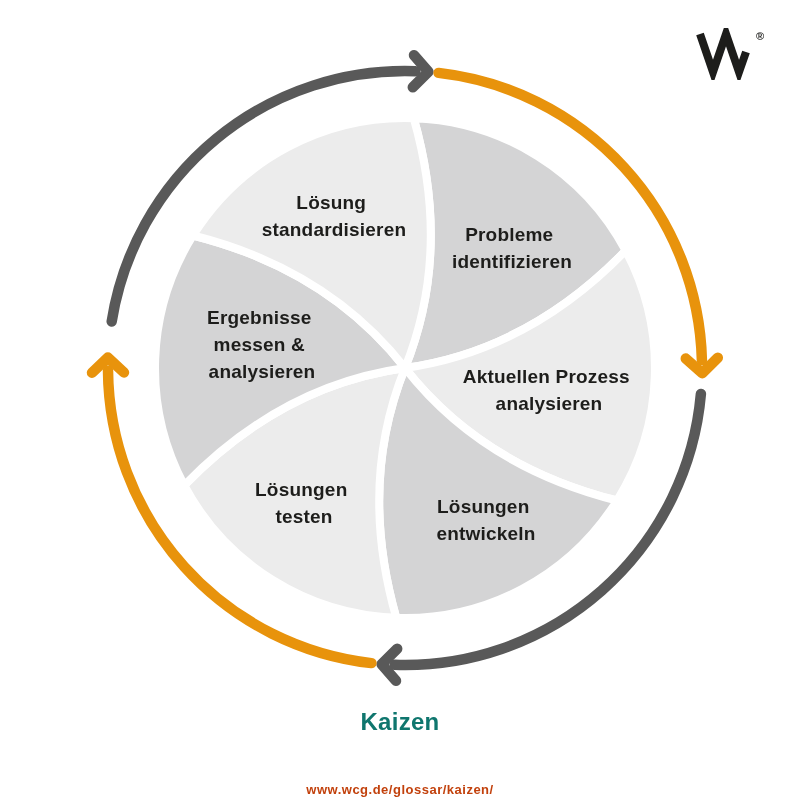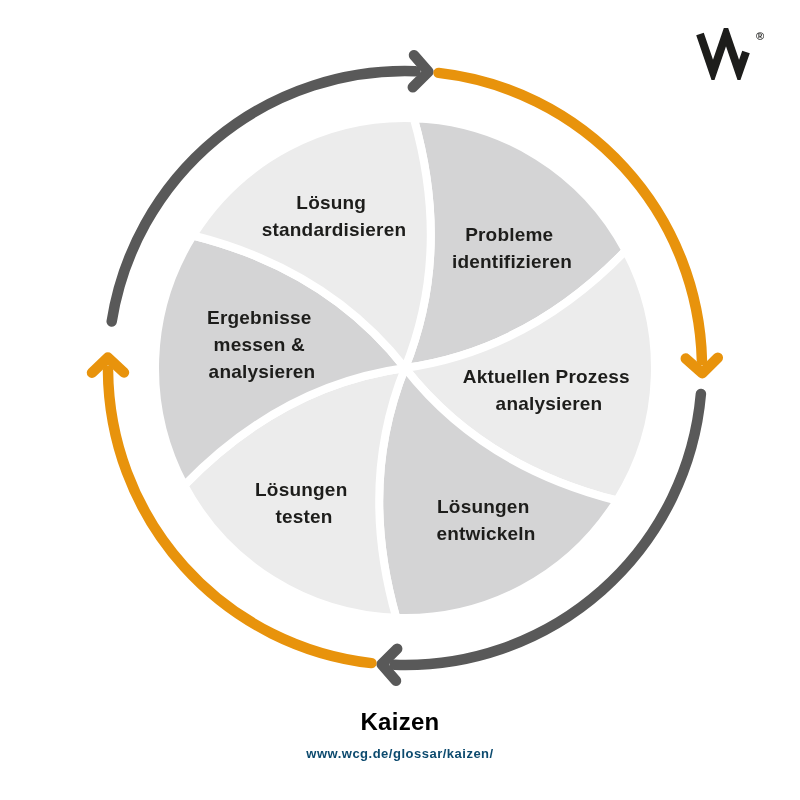--- a/index.html
+++ b/index.html
@@ -91,15 +91,15 @@
     </g>
   </svg>
 
   <div class="logo-box">
     <svg width="82" height="52" viewBox="0 0 82 52">
       <path class="logo-w" d="M10,6 L23,44 L36,6 L49,44 L56,24" stroke="#1d1d1b"></path>
       <text class="logo-reg" x="66" y="12" fill="#1d1d1b">®</text>
     </svg>
   </div>
 
-  <div class="footer-title" style="color: #000000;">Kaizen</div>
-  <div class="footer-url" style="color: #0c4a6e;">www.wcg.de/glossar/kaizen/</div>
+  <div class="footer-title" style="color: #0f766e;">Kaizen</div>
+  <div class="footer-url" style="color: #c2410c; margin-top: 36px;">www.wcg.de/glossar/kaizen/</div>
 </div>
 
 </body></html>

